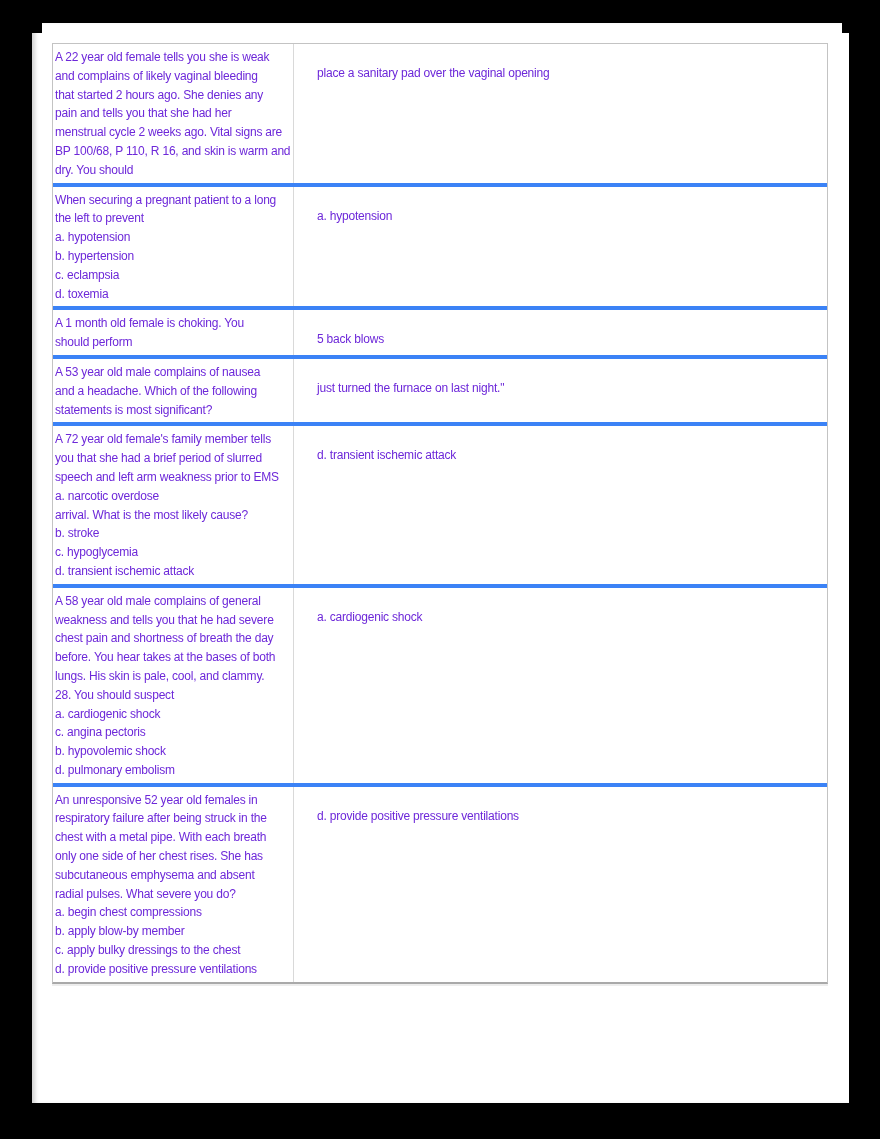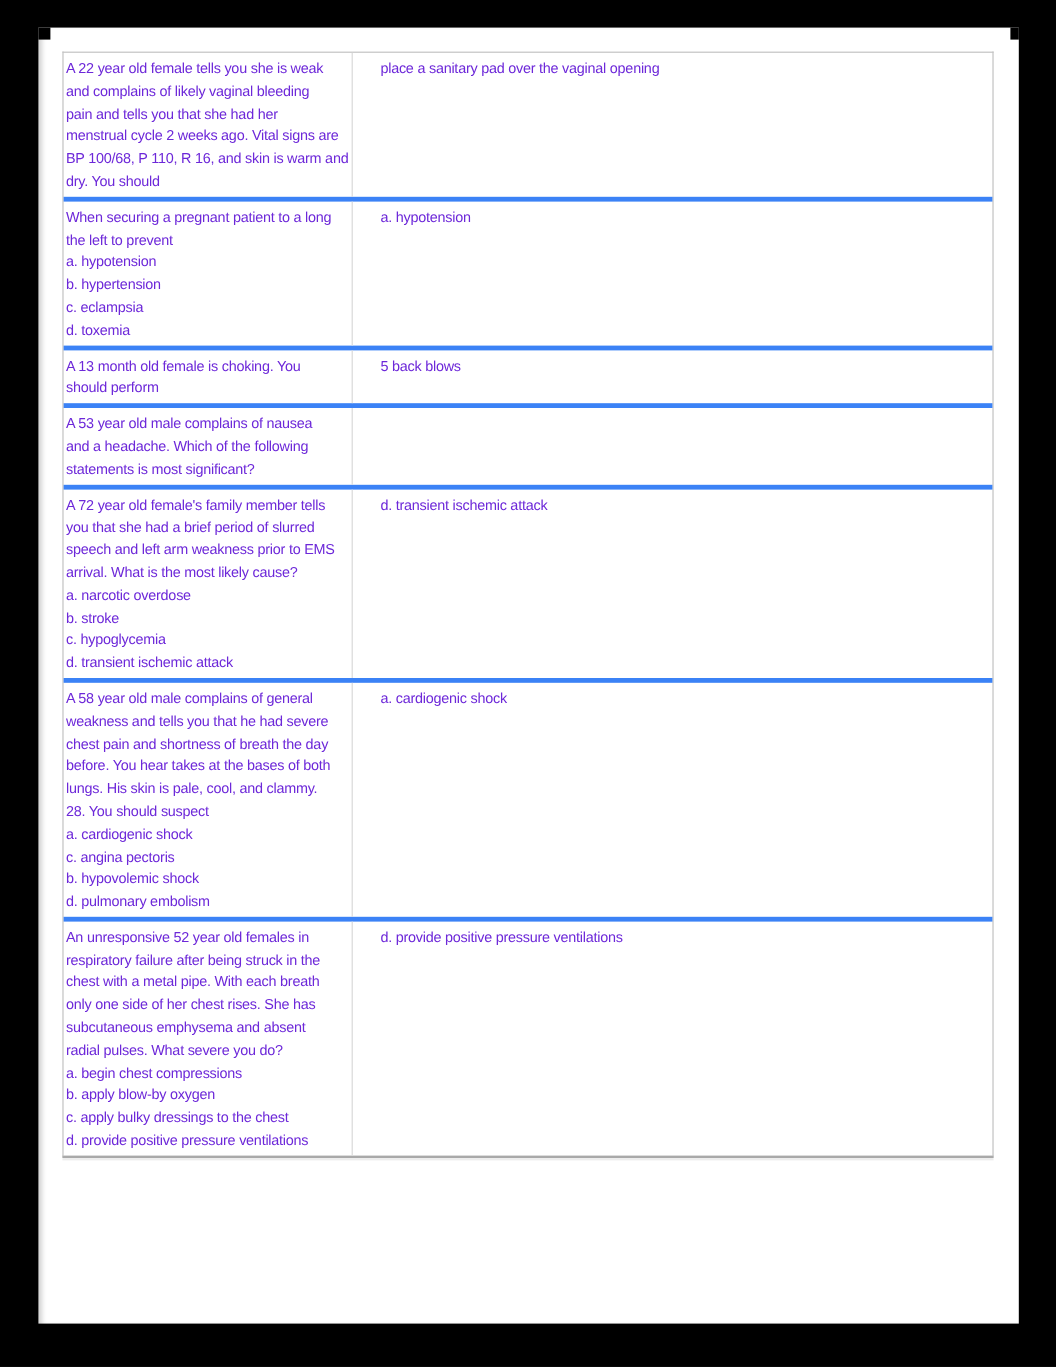--- a/index.html
+++ b/index.html
@@ -42,34 +42,36 @@
     letter-spacing: -0.2px;
   }
   .cell-q {
     width: 241px;
     border-right: 1px solid #d9d9d9;
     flex: none;
   }
   .cell-a {
     flex: 1;
     padding-left: 23px;
+    margin-top: 16px;
   }
   .line { white-space: nowrap; min-height: 18.8px; }
 </style>
 </head>
 <body>
 
 <div class="page">
   <div class="notch notch-tl"></div>
   <div class="notch notch-tr"></div>
   <div class="qtable">
       <div class="row">
         <div class="cell cell-q">
           <div class="line">A 22 year old female tells you she is weak</div>
           <div class="line">and complains of likely vaginal bleeding</div>
+          <div class="line">that started 2 hours ago. She denies any</div>
           <div class="line">pain and tells you that she had her</div>
           <div class="line">menstrual cycle 2 weeks ago. Vital signs are</div>
           <div class="line">BP 100/68, P 110, R 16, and skin is warm and</div>
           <div class="line">dry. You should</div>
         </div>
         <div class="cell cell-a">
           <div class="line">place a sanitary pad over the vaginal opening</div>
         </div>
       </div>
       <div class="row">
@@ -80,41 +82,44 @@
           <div class="line">b. hypertension</div>
           <div class="line">c. eclampsia</div>
           <div class="line">d. toxemia</div>
         </div>
         <div class="cell cell-a">
           <div class="line">a. hypotension</div>
         </div>
       </div>
       <div class="row">
         <div class="cell cell-q">
-          <div class="line">A 13 month old female is choking. You</div>
+          <div class="line">A 1 month old female is choking. You</div>
           <div class="line">should perform</div>
         </div>
         <div class="cell cell-a">
           <div class="line">5 back blows</div>
         </div>
       </div>
       <div class="row">
         <div class="cell cell-q">
           <div class="line">A 53 year old male complains of nausea</div>
           <div class="line">and a headache. Which of the following</div>
           <div class="line">statements is most significant?</div>
         </div>
+        <div class="cell cell-a">
+          <div class="line">just turned the furnace on last night."</div>
+        </div>
       </div>
       <div class="row">
         <div class="cell cell-q">
           <div class="line">A 72 year old female's family member tells</div>
           <div class="line">you that she had a brief period of slurred</div>
           <div class="line">speech and left arm weakness prior to EMS</div>
+          <div class="line">a. narcotic overdose</div>
           <div class="line">arrival. What is the most likely cause?</div>
-          <div class="line">a. narcotic overdose</div>
           <div class="line">b. stroke</div>
           <div class="line">c. hypoglycemia</div>
           <div class="line">d. transient ischemic attack</div>
         </div>
         <div class="cell cell-a">
           <div class="line">d. transient ischemic attack</div>
         </div>
       </div>
       <div class="row">
         <div class="cell cell-q">
@@ -135,21 +140,21 @@
       </div>
       <div class="row">
         <div class="cell cell-q">
           <div class="line">An unresponsive 52 year old females in</div>
           <div class="line">respiratory failure after being struck in the</div>
           <div class="line">chest with a metal pipe. With each breath</div>
           <div class="line">only one side of her chest rises. She has</div>
           <div class="line">subcutaneous emphysema and absent</div>
           <div class="line">radial pulses. What severe you do?</div>
           <div class="line">a. begin chest compressions</div>
-          <div class="line">b. apply blow-by oxygen</div>
+          <div class="line">b. apply blow-by member</div>
           <div class="line">c. apply bulky dressings to the chest</div>
           <div class="line">d. provide positive pressure ventilations</div>
         </div>
         <div class="cell cell-a">
           <div class="line">d. provide positive pressure ventilations</div>
         </div>
       </div>
     </div>
 </div>
 

